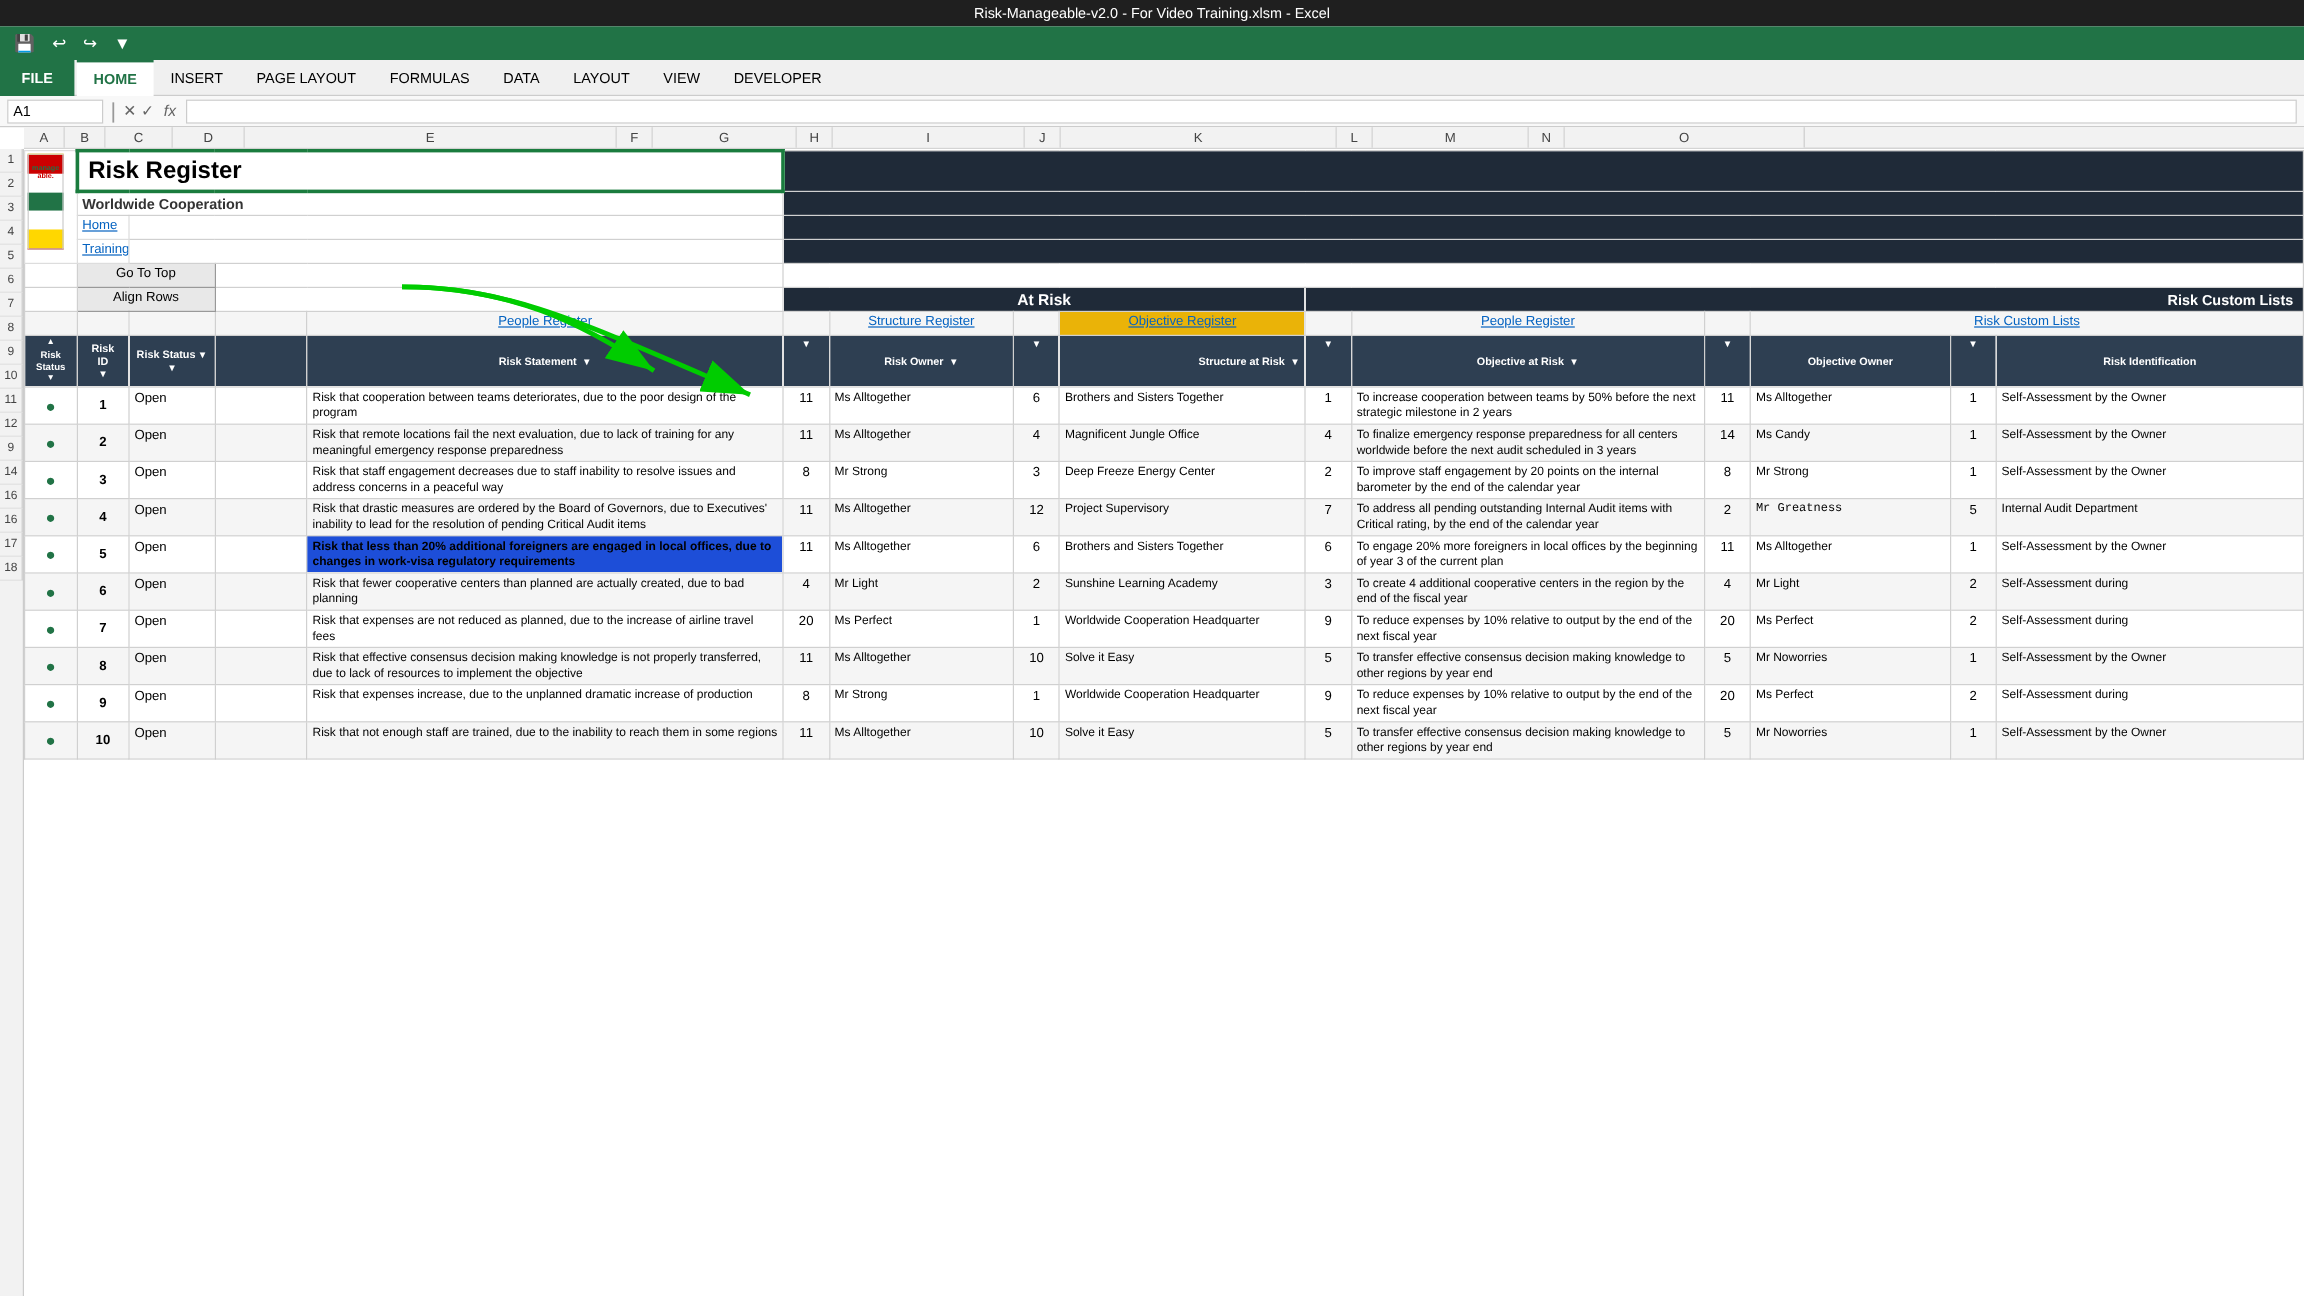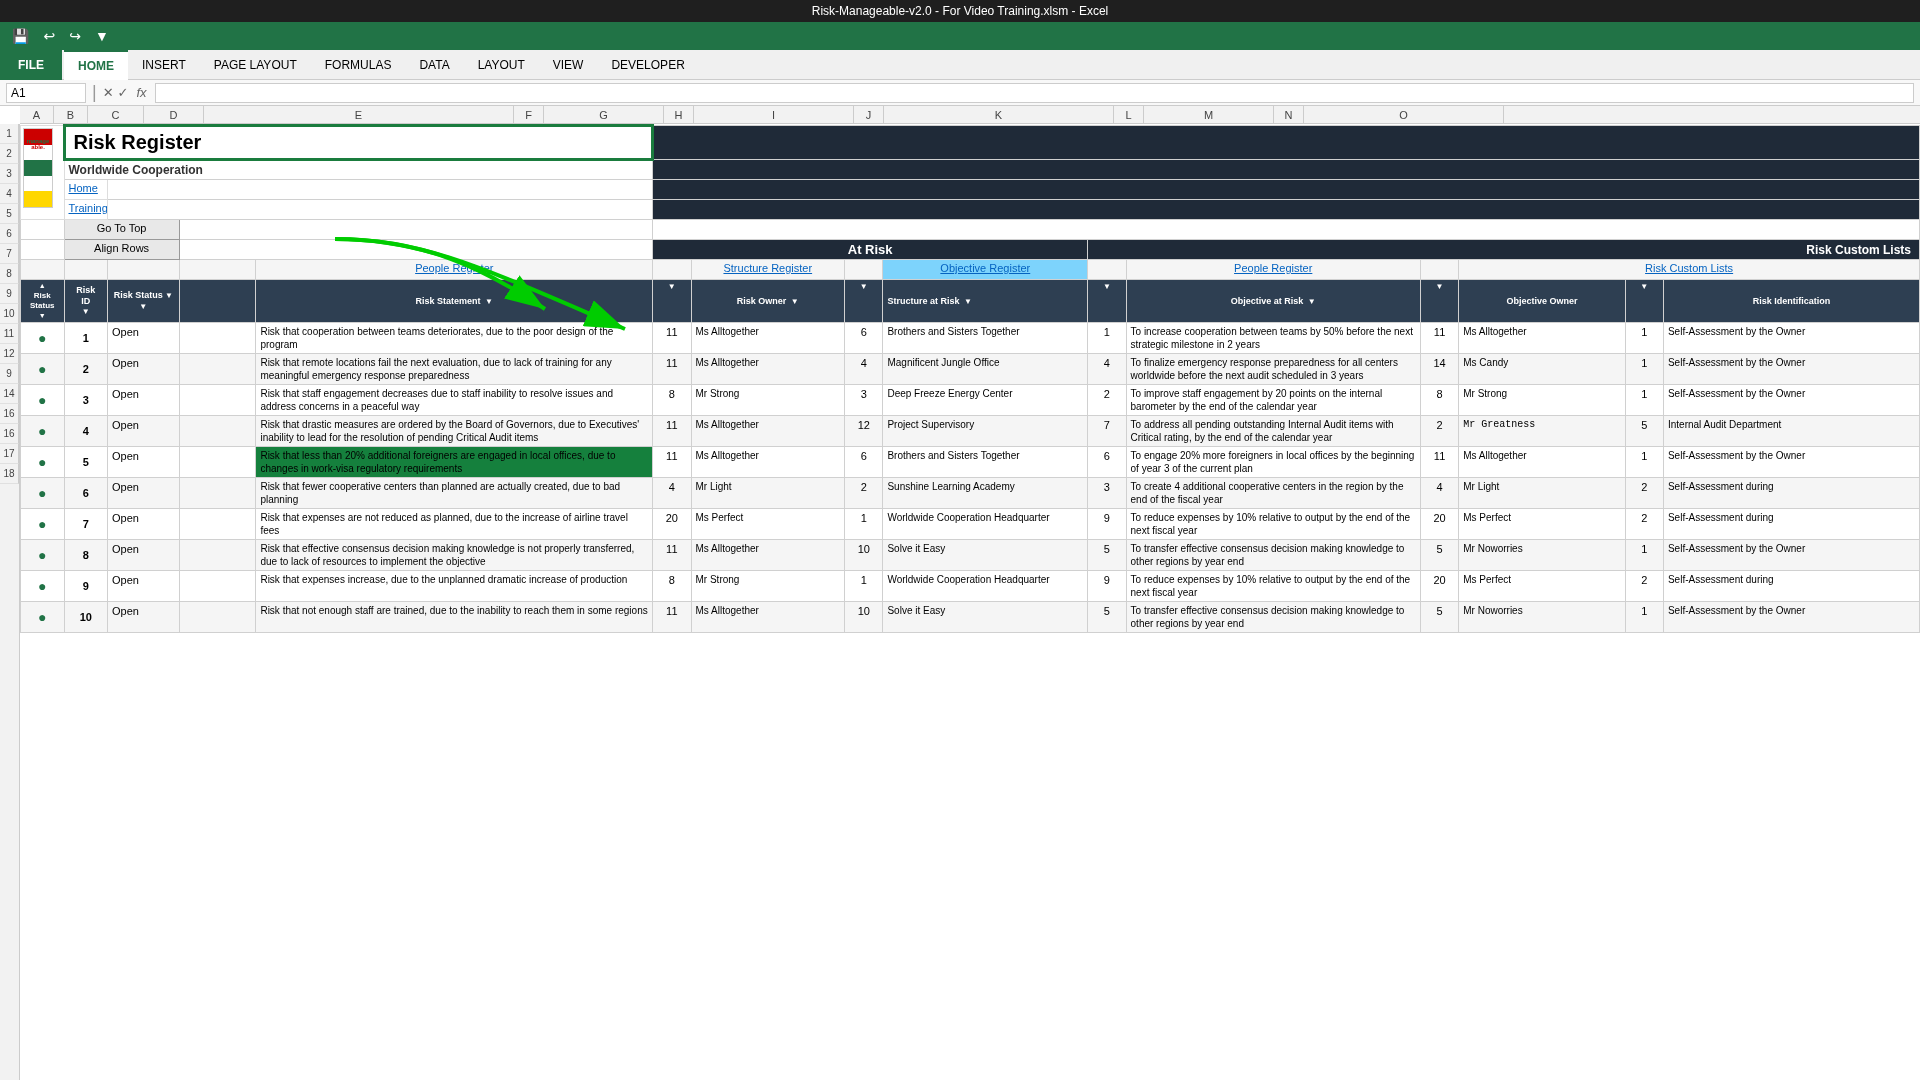--- a/index.html
+++ b/index.html
@@ -379,21 +379,21 @@
         <td style="background:#f5f5f5;"></td>
         <td style="background:#f5f5f5;"></td>
         <td style="text-align:center;background:#f5f5f5;">
           <span class="link-cell">People Register</span>
         </td>
         <td style="background:#f5f5f5;"></td>
         <td style="text-align:center;background:#f5f5f5;">
           <span class="link-cell">Structure Register</span>
         </td>
         <td style="background:#f5f5f5;"></td>
-        <td style="text-align:center;background:#7dd3fc;">
+        <td style="text-align:center;background:#eab308;">
           <span class="link-cell">Objective Register</span>
         </td>
         <td style="background:#f5f5f5;"></td>
         <td style="text-align:center;background:#f5f5f5;">
           <span class="link-cell">People Register</span>
         </td>
         <td style="background:#f5f5f5;"></td>
         <td colspan="3" style="text-align:center;background:#f5f5f5;">
           <span class="link-cell">Risk Custom Lists</span>
         </td>
@@ -424,21 +424,21 @@
         <td style="background:#2e3f52;color:#fff;text-align:center;font-size:9px;vertical-align:middle;">
           <span style="font-weight:bold;">Risk Statement</span>
           <span style="font-size:8px;margin-left:2px;">▼</span>
         </td>
         <td style="background:#2e3f52;color:#fff;text-align:center;font-size:8px;">▼</td>
         <td style="background:#2e3f52;color:#fff;text-align:center;font-size:9px;vertical-align:middle;">
           <span style="font-weight:bold;">Risk Owner</span>
           <span style="font-size:8px;margin-left:2px;">▼</span>
         </td>
         <td style="background:#2e3f52;color:#fff;text-align:center;font-size:8px;">▼</td>
-        <td style="background:#2e3f52;color:#fff;text-align:left;font-size:9px;vertical-align:middle;">
+        <td style="background:#2e3f52;color:#fff;text-align:right;font-size:9px;vertical-align:middle;">
           <span style="font-weight:bold;">Structure at Risk</span>
           <span style="font-size:8px;margin-left:2px;">▼</span>
         </td>
         <td style="background:#2e3f52;color:#fff;text-align:center;font-size:8px;">▼</td>
         <td style="background:#2e3f52;color:#fff;text-align:center;font-size:9px;vertical-align:middle;">
           <span style="font-weight:bold;">Objective at Risk</span>
           <span style="font-size:8px;margin-left:2px;">▼</span>
         </td>
         <td style="background:#2e3f52;color:#fff;text-align:center;font-size:8px;">▼</td>
         <td style="background:#2e3f52;color:#fff;text-align:center;font-size:9px;vertical-align:middle;">
@@ -528,21 +528,21 @@
     <td style="text-align:center;vertical-align:top;background:#f5f5f5;">5</td>
     <td style="vertical-align:top;background:#f5f5f5;font-size:10px;">Internal Audit Department</td>
   </tr>
           <tr class="data-row">
     <td style="text-align:center;vertical-align:middle;background:#fff;">
       <span style="color:#217346;font-size:14px;">●</span>
     </td>
     <td style="text-align:center;vertical-align:middle;background:#fff;font-weight:bold;">5</td>
     <td style="vertical-align:top;background:#fff;">Open</td>
     <td style="background:#fff;"></td>
-    <td class="multiline" style="vertical-align:top;background:#15803d;font-size:10px;line-height:1.3;white-space:normal;">Risk that less than 20% additional foreigners are engaged in local offices, due to changes in work-visa regulatory requirements</td>
+    <td class="multiline" style="vertical-align:top;background:#1d4ed8;font-size:10px;line-height:1.3;white-space:normal;font-weight:bold;">Risk that less than 20% additional foreigners are engaged in local offices, due to changes in work-visa regulatory requirements</td>
     <td style="text-align:center;vertical-align:top;background:#fff;">11</td>
     <td style="vertical-align:top;background:#fff;font-size:10px;">Ms Alltogether</td>
     <td style="text-align:center;vertical-align:top;background:#fff;">6</td>
     <td style="vertical-align:top;background:#fff;font-size:10px;white-space:normal;line-height:1.3;">Brothers and Sisters Together</td>
     <td style="text-align:center;vertical-align:top;background:#fff;">6</td>
     <td class="multiline" style="vertical-align:top;background:#fff;font-size:10px;line-height:1.3;white-space:normal;">To engage 20% more foreigners in local offices by the beginning of year 3 of the current plan</td>
     <td style="text-align:center;vertical-align:top;background:#fff;">11</td>
     <td style="vertical-align:top;background:#fff;font-size:10px;">Ms Alltogether</td>
     <td style="text-align:center;vertical-align:top;background:#fff;">1</td>
     <td style="vertical-align:top;background:#fff;font-size:10px;">Self-Assessment by the Owner</td>

